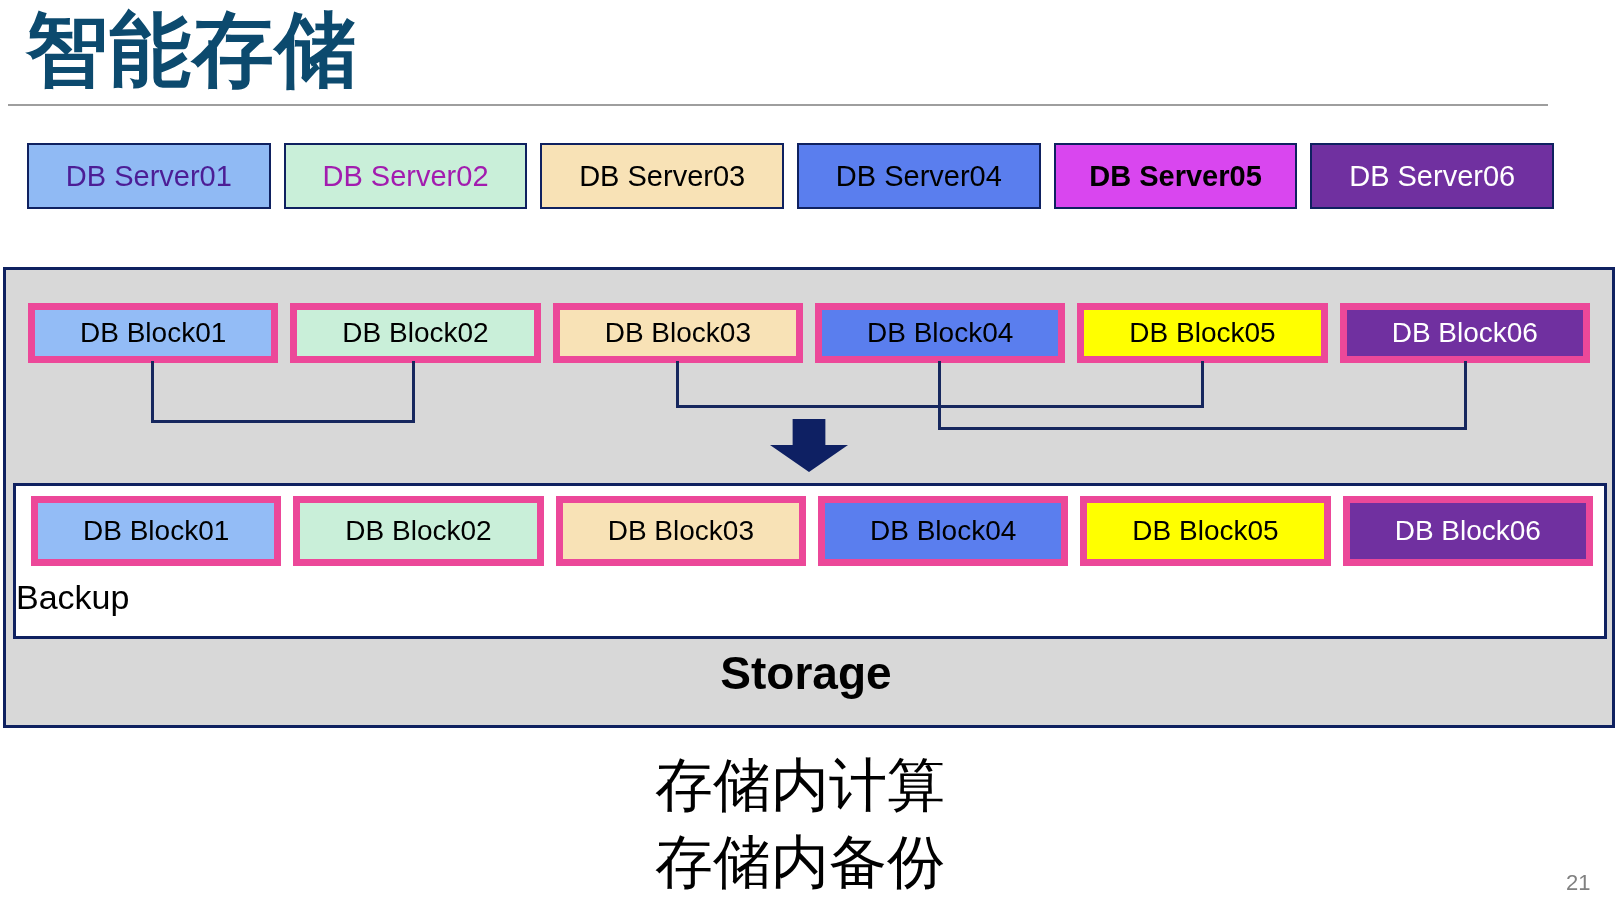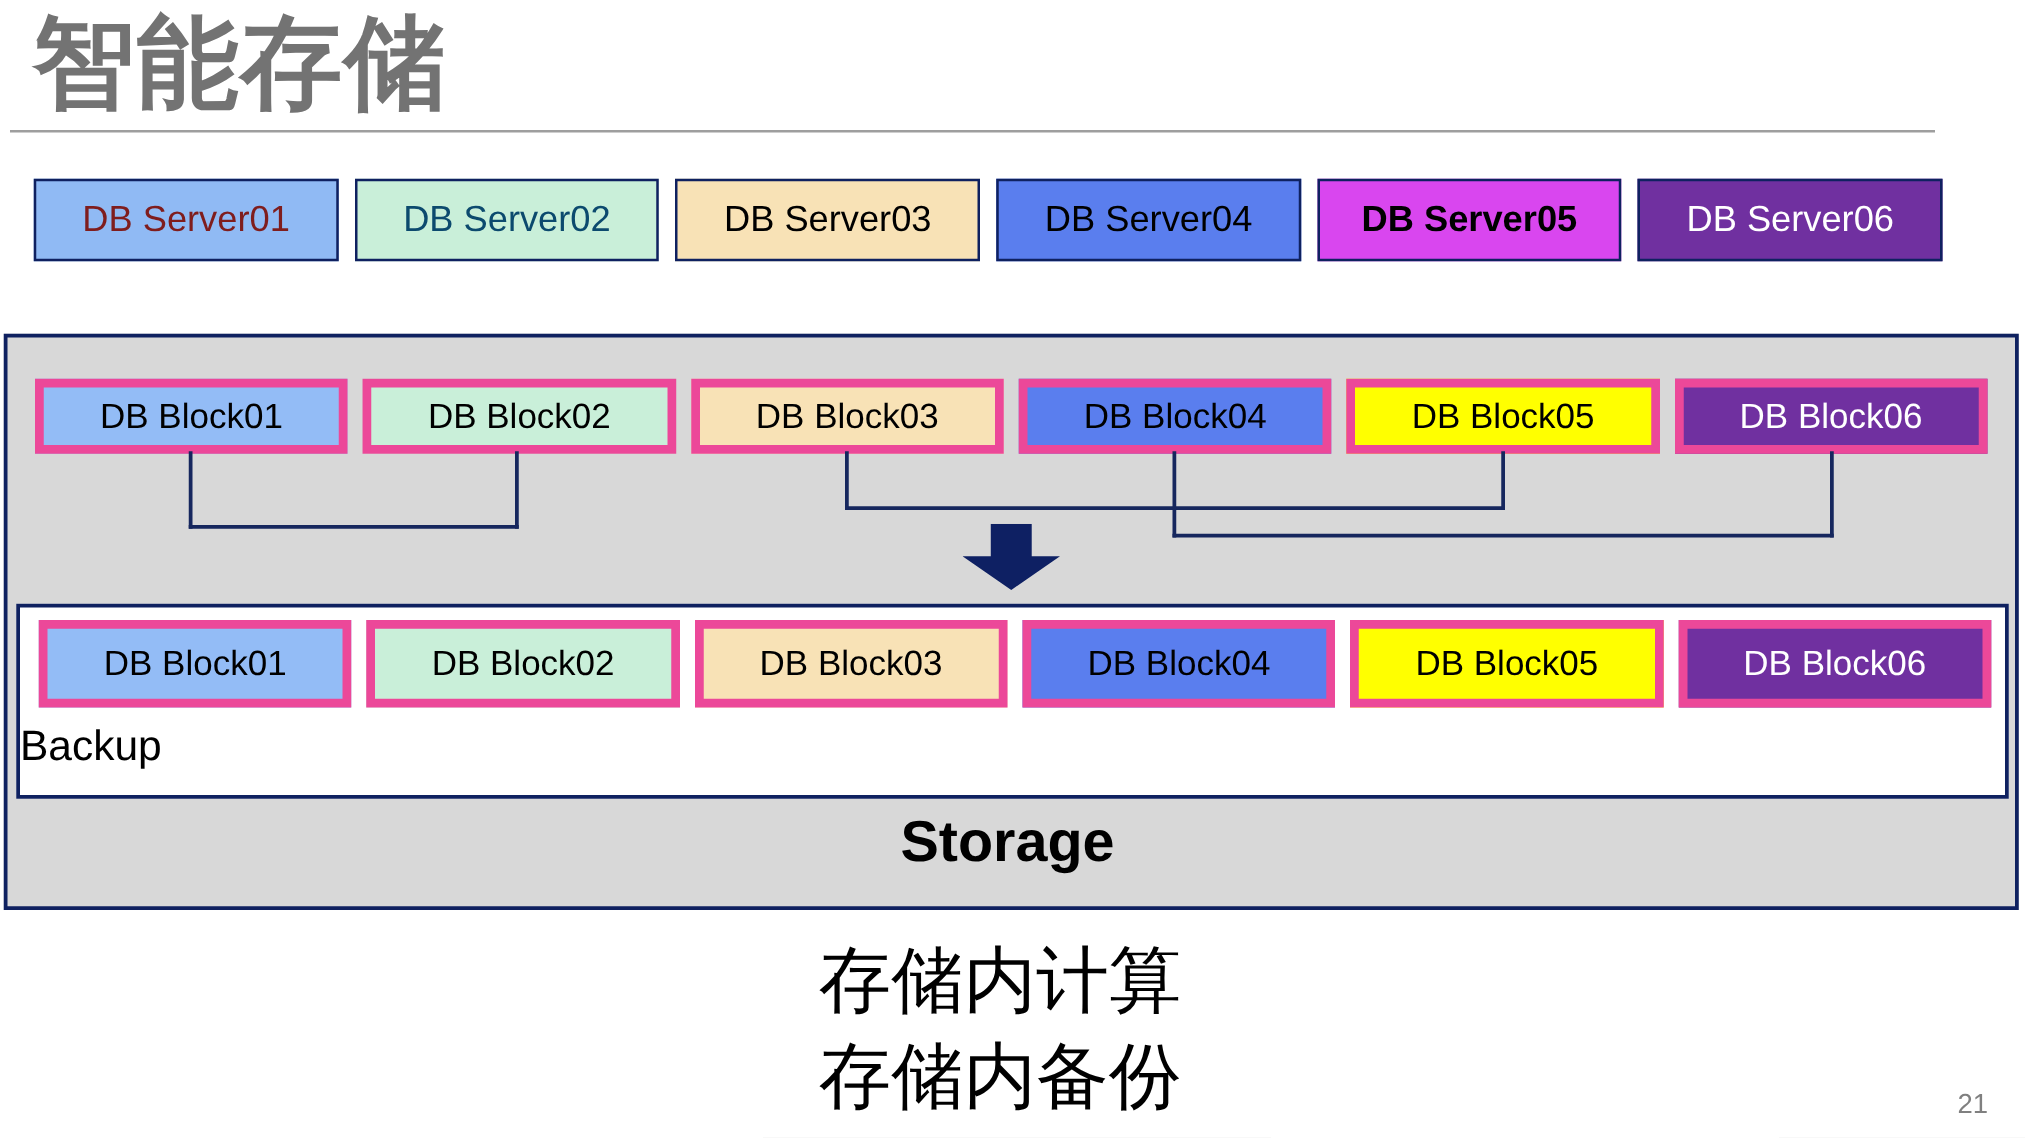--- a/index.html
+++ b/index.html
@@ -50,26 +50,26 @@
     position:absolute;left:655px;top:746px;font-size:58px;line-height:77px;
     color:#000000;font-weight:500;white-space:nowrap;
   }
   .page-number{position:absolute;left:1566px;top:870px;font-size:22px;}
 </style>
 </head>
 <body>
 
 <div class="slide">
 
-  <div class="title" style="color: #737373; font-family: Liberation Serif, serif;">智能存储</div>
+  <div class="title" style="color: #0c4a6e; font-family: Liberation Serif, serif;">智能存储</div>
   <div class="rule" style="background-color: rgb(158, 158, 158);"></div>
 
   <div class="row servers">
-    <div class="box" style="background-color: rgb(144, 186, 244); color: #7f1d1d;">DB Server01</div>
-    <div class="box" style="background-color: rgb(201, 239, 217); color: #0c4a6e;">DB Server02</div>
+    <div class="box" style="background-color: rgb(144, 186, 244); color: #4c1d95;">DB Server01</div>
+    <div class="box" style="background-color: rgb(201, 239, 217); color: #a21caf;">DB Server02</div>
     <div class="box" style="background-color: rgb(248, 226, 182); color: rgb(0, 0, 0);">DB Server03</div>
     <div class="box" style="background-color: rgb(90, 126, 238); color: rgb(0, 0, 0);">DB Server04</div>
     <div class="box" style="background-color: #d946ef; color: rgb(0, 0, 0); font-weight: bold;">DB Server05</div>
     <div class="box" style="background-color: rgb(112, 48, 160); color: rgb(255, 255, 255);">DB Server06</div>
   </div>
 
   <div class="storage-container" style="background-color: rgb(216, 216, 216);"></div>
 
   <div class="row blocks-top">
     <div class="box" style="background-color: rgb(147, 188, 246); color: rgb(0, 0, 0);">DB Block01</div>

